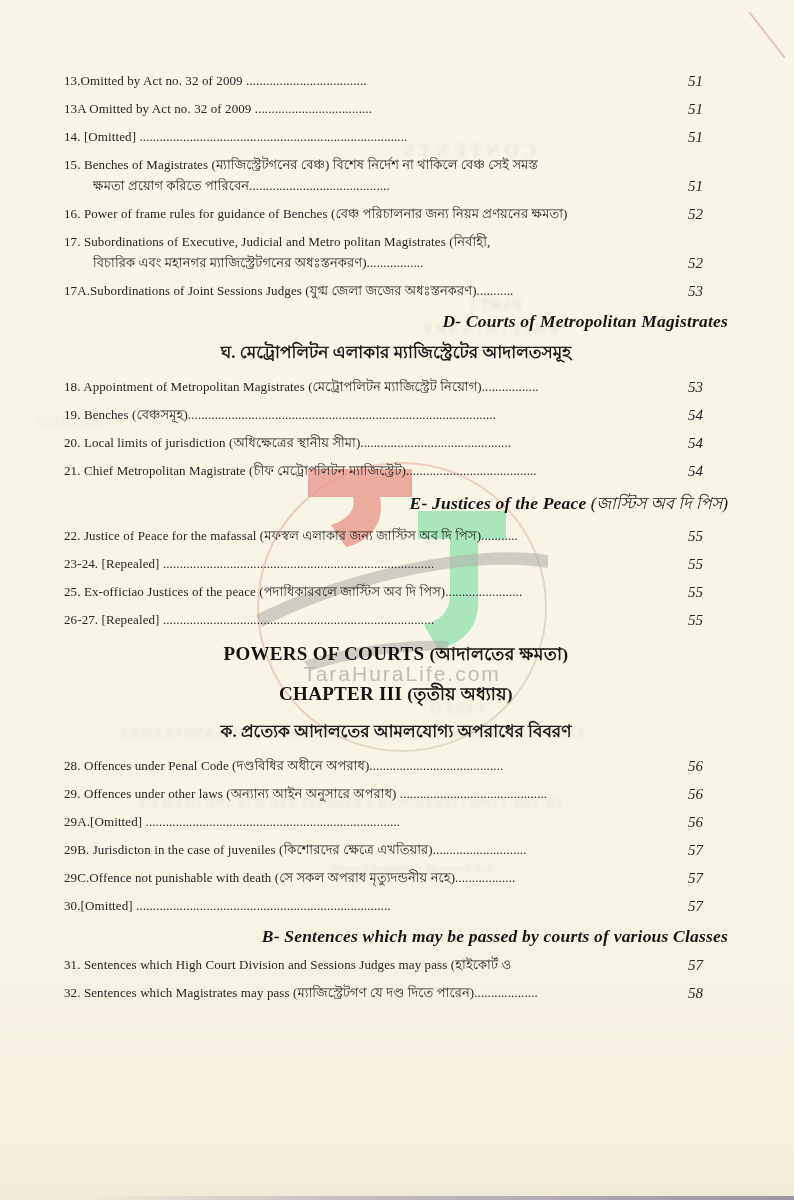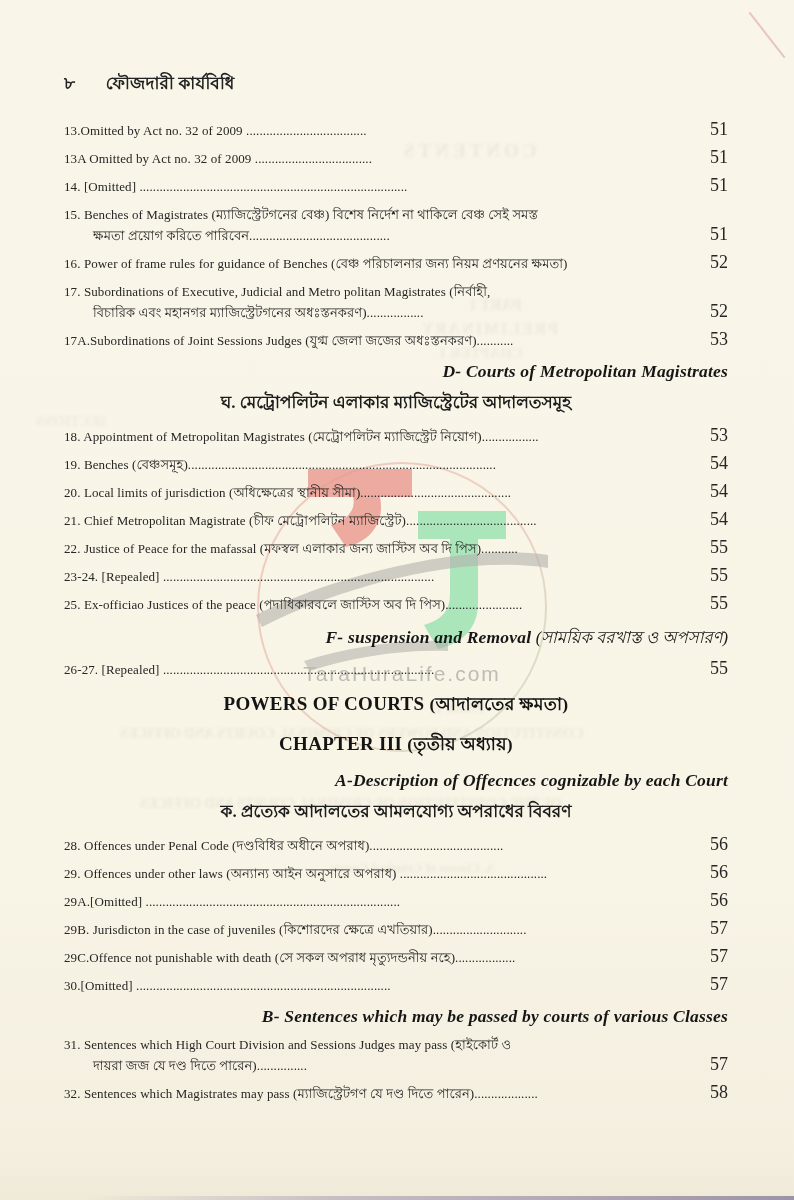--- a/index.html
+++ b/index.html
@@ -39,22 +39,22 @@
   .doc-header .pgnum{margin-right:26px;}
   .entry{
     position:relative;padding-right:62px;margin-bottom:7px;
   }
   .entry .line{
     font-size:13px;line-height:21px;white-space:nowrap;color:#262626;
     letter-spacing:.1px;
   }
   .entry .line.indent{padding-left:29px;}
   .entry .pg{
-    position:absolute;right:0;bottom:1px;font-size:18px;color:#262626;
-    width:40px;text-align:right;
+    position:absolute;right:0;bottom:1px;font-size:15px;color:#262626;
+    width:40px;font-style:italic;
   }
   .section{
     text-align:right;margin:10px 0 7px;font-size:17.5px;color:#161616;
   }
   .section .sec-en{font-weight:bold;font-style:italic;letter-spacing:.2px;}
   .section .sec-bn{font-weight:normal;font-style:italic;font-size:16.5px;}
   .section-bn{
     text-align:center;margin:0 0 9px;font-size:17px;font-weight:bold;color:#1c1c1c;
   }
   .chapter{
@@ -102,24 +102,20 @@
 
       <path d="M166 56 L254 56 L254 84 L226 84 L226 148 C226 172 212 188 186 194 L172 170 C192 164 198 154 198 138 L198 84 L166 84 Z" fill="#5cd88e" opacity=".8"></path>
 
       <path d="M4 160 C88 118 218 88 296 100 L296 113 C214 100 96 128 10 172 Z" fill="#8a8a8a" opacity=".62"></path>
       <path d="M52 206 C96 192 150 184 196 186 L196 196 C152 194 100 202 58 216 Z" fill="#777" opacity=".5"></path>
       <text x="150" y="226" text-anchor="middle" font-family="Liberation Sans, sans-serif" font-size="21" letter-spacing="2" fill="#8f8f8f" opacity=".9">TaraHuraLife.com</text>
     </svg>
   </div>
 
   <div class="content">
-    <div class="doc-header">
-      <span class="pgnum">৮</span>
-      <span>ফৌজদারী কার্যবিধি</span>
-    </div>
     <div id="toc-list">
         <div class="entry">
           <div class="line">13.Omitted by Act no. 32 of 2009 ....................................</div>
           <span class="pg">51</span>
         </div>
         <div class="entry">
           <div class="line">13A  Omitted by Act no. 32 of 2009 ...................................</div>
           <span class="pg">51</span>
         </div>
         <div class="entry">
@@ -155,40 +151,39 @@
           <span class="pg">54</span>
         </div>
         <div class="entry">
           <div class="line">20. Local limits of jurisdiction (অধিক্ষেত্রের স্থানীয় সীমা).............................................</div>
           <span class="pg">54</span>
         </div>
         <div class="entry">
           <div class="line">21. Chief Metropolitan Magistrate (চীফ মেট্রোপলিটন ম্যাজিস্ট্রেট).......................................</div>
           <span class="pg">54</span>
         </div>
+        <div class="section"><span class="sec-en">E- Justices of the Peace</span> <span class="sec-bn">(জাস্টিস অব দি পিস)</span></div>
         <div class="entry">
           <div class="line">22. Justice of Peace for the mafassal (মফস্বল এলাকার জন্য জাস্টিস অব দি পিস)...........</div>
           <span class="pg">55</span>
         </div>
         <div class="entry">
           <div class="line">23-24. [Repealed] .................................................................................</div>
           <span class="pg">55</span>
         </div>
         <div class="entry">
           <div class="line">25. Ex-officiao Justices of the peace (পদাধিকারবলে জাস্টিস অব দি পিস).......................</div>
           <span class="pg">55</span>
         </div>
-        <div class="section"><span class="sec-en">F- suspension and Removal</span> <span class="sec-bn">(সাময়িক বরখাস্ত ও অপসারণ)</span></div>
         <div class="entry">
           <div class="line">26-27. [Repealed] .................................................................................</div>
           <span class="pg">55</span>
         </div>
         <div class="chapter"><span class="ch-en">POWERS OF COURTS </span><span class="ch-bn">(আদালতের ক্ষমতা)</span></div>
         <div class="chapter"><span class="ch-en">CHAPTER III </span><span class="ch-bn">(তৃতীয় অধ্যায়)</span></div>
-        <div class="section"><span class="sec-en">A-Description of Offecnces cognizable by each Court</span></div>
         <div class="section-bn">ক. প্রত্যেক আদালতের আমলযোগ্য অপরাধের বিবরণ</div>
         <div class="entry">
           <div class="line">28. Offences under Penal Code (দণ্ডবিধির অধীনে অপরাধ)........................................</div>
           <span class="pg">56</span>
         </div>
         <div class="entry">
           <div class="line">29. Offences under other laws (অন্যান্য আইন অনুসারে অপরাধ) ............................................</div>
           <span class="pg">56</span>
         </div>
         <div class="entry">
@@ -203,21 +198,20 @@
           <div class="line">29C.Offence not punishable with death (সে সকল অপরাধ মৃত্যুদন্ডনীয় নহে)..................</div>
           <span class="pg">57</span>
         </div>
         <div class="entry">
           <div class="line">30.[Omitted] ............................................................................</div>
           <span class="pg">57</span>
         </div>
         <div class="section"><span class="sec-en">B- Sentences which may be passed by courts of various Classes</span></div>
         <div class="entry">
           <div class="line">31. Sentences which High Court Division and Sessions Judges may pass (হাইকোর্ট ও</div>
-          <div class="line indent">দায়রা জজ যে দণ্ড দিতে পারেন)...............</div>
           <span class="pg">57</span>
         </div>
         <div class="entry">
           <div class="line">32. Sentences which Magistrates may pass (ম্যাজিস্ট্রেটগণ যে দণ্ড দিতে পারেন)...................</div>
           <span class="pg">58</span>
         </div>
       </div>
   </div>
 
   <div class="scratch"></div>

